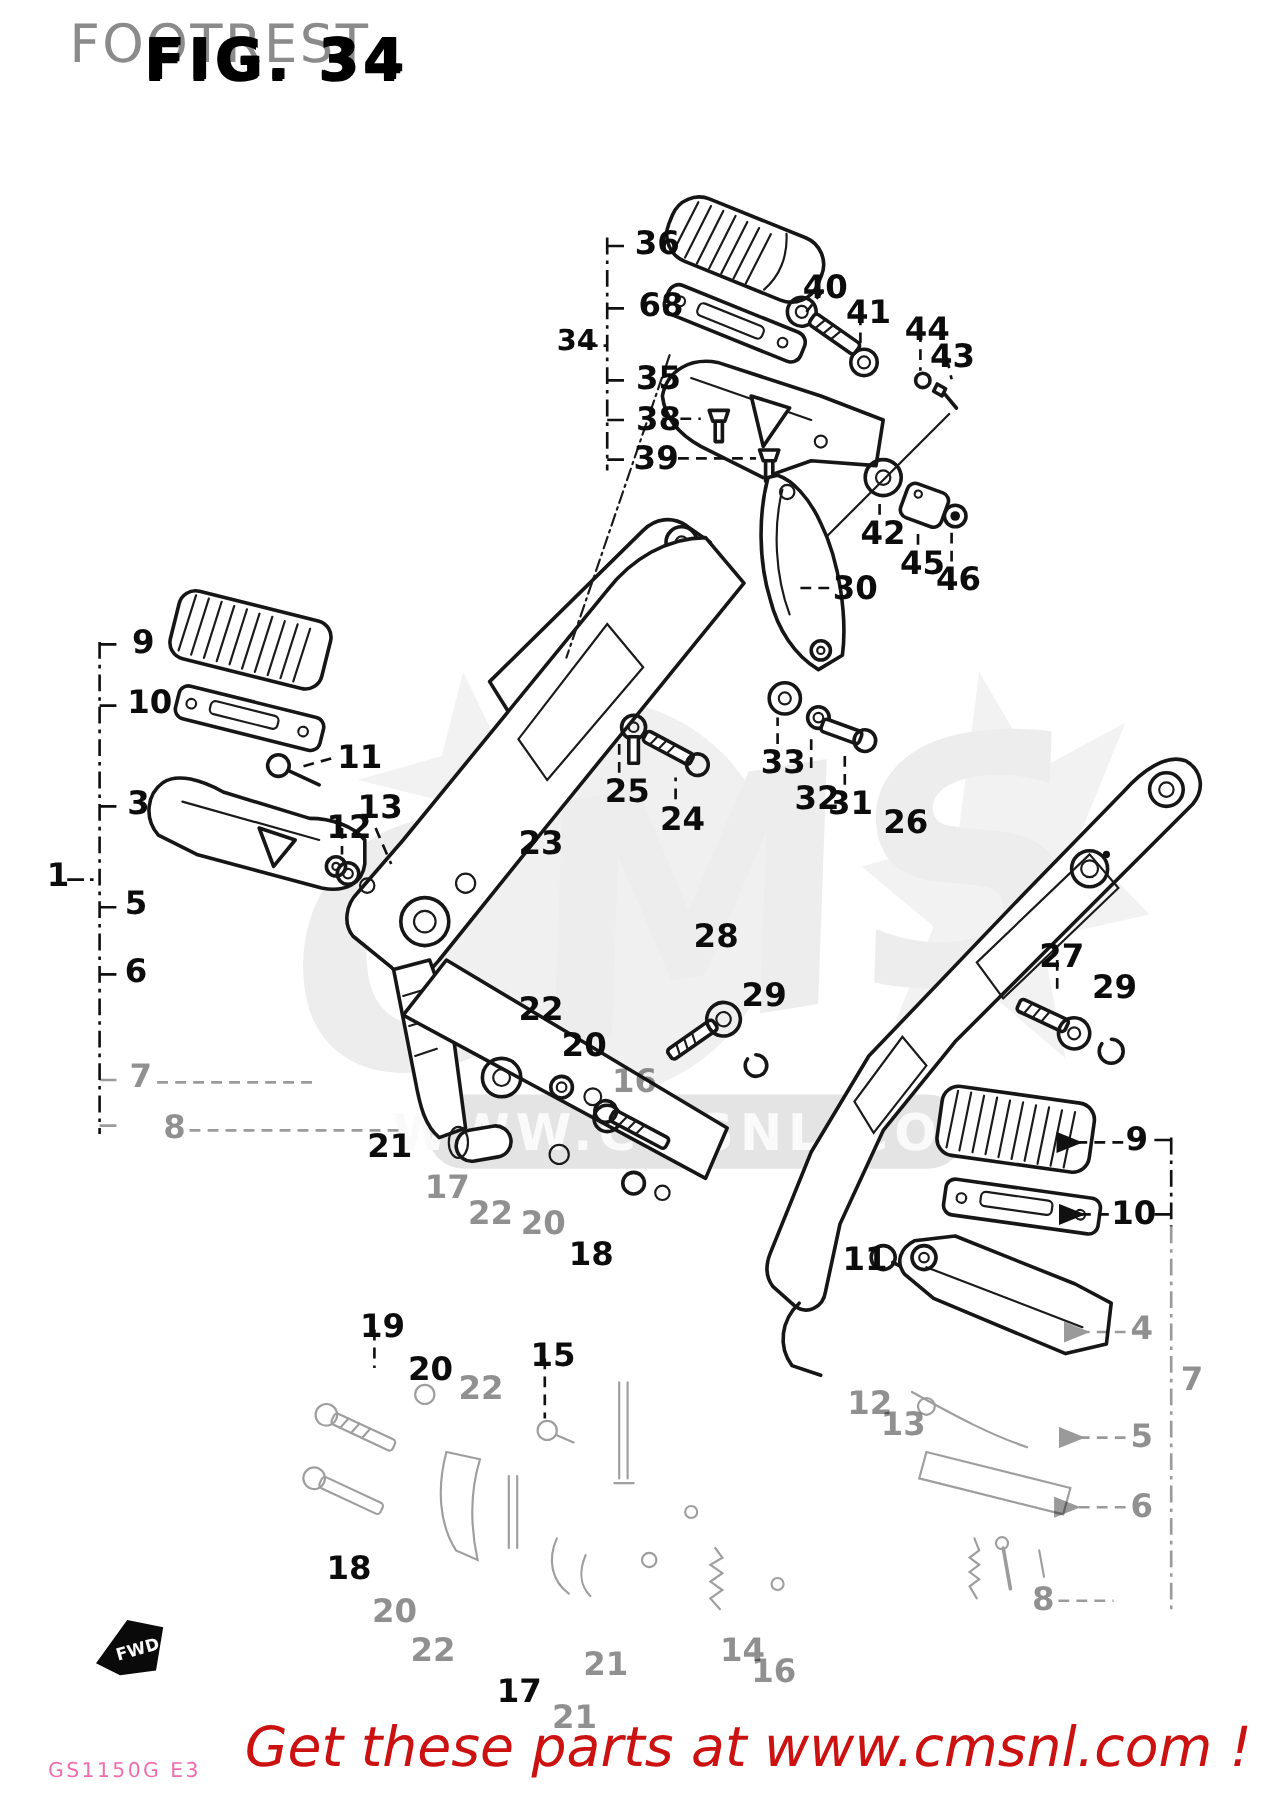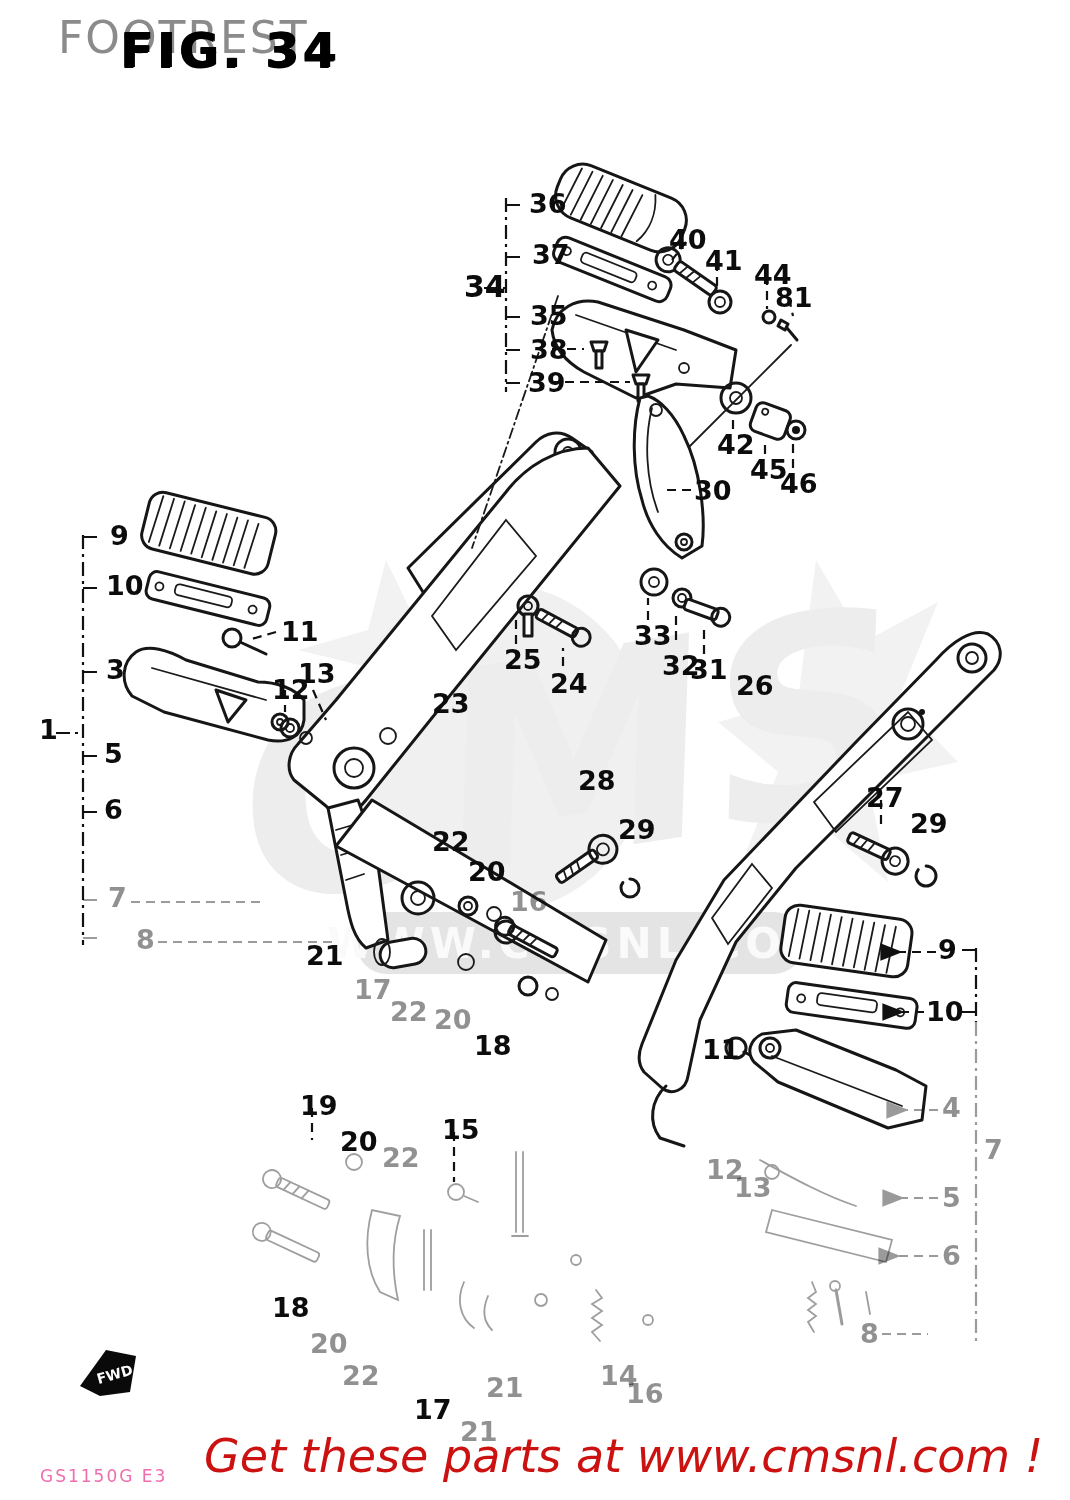--- a/index.html
+++ b/index.html
@@ -325,29 +325,29 @@
     </g>
 
     <g>
       <polygon points="44,1386 70,1350 100,1356 94,1392 64,1396" fill="#0a0a0a"></polygon>
       <text x="60" y="1381" font-size="14" font-weight="bold" fill="#fff" transform="rotate(-16 72 1374)">FWD</text>
     </g>
   </svg>
 
   <div id="labels-layer">
       <span class="part-label" style="left: 493px; top: 190px;">36</span>
-      <span class="part-label" style="left: 496px; top: 241px;">37</span>
-      <span class="part-label" style="left: 428px; top: 272px; font-size: 30px;">34</span>
+      <span class="part-label" style="left: 496px; top: 241px;">68</span>
+      <span class="part-label" style="left: 428px; top: 272px; font-size: 24px;">34</span>
       <span class="part-label" style="left: 494px; top: 302px;">35</span>
       <span class="part-label" style="left: 494px; top: 336px;">38</span>
       <span class="part-label" style="left: 492px; top: 369px;">39</span>
       <span class="part-label" style="left: 633px; top: 226px;">40</span>
       <span class="part-label" style="left: 669px; top: 247px;">41</span>
       <span class="part-label" style="left: 718px; top: 261px;">44</span>
-      <span class="part-label" style="left: 739px; top: 284px;">81</span>
+      <span class="part-label" style="left: 739px; top: 284px;">43</span>
       <span class="part-label" style="left: 681px; top: 431px;">42</span>
       <span class="part-label" style="left: 714px; top: 456px;">45</span>
       <span class="part-label" style="left: 744px; top: 470px;">46</span>
       <span class="part-label" style="left: 658px; top: 477px;">30</span>
       <span class="part-label" style="left: 74px; top: 522px;">9</span>
       <span class="part-label" style="left: 70px; top: 572px;">10</span>
       <span class="part-label" style="left: 245px; top: 618px;">11</span>
       <span class="part-label" style="left: 70px; top: 656px;">3</span>
       <span class="part-label" style="left: 262px; top: 660px;">13</span>
       <span class="part-label" style="left: 236px; top: 676px;">12</span>

